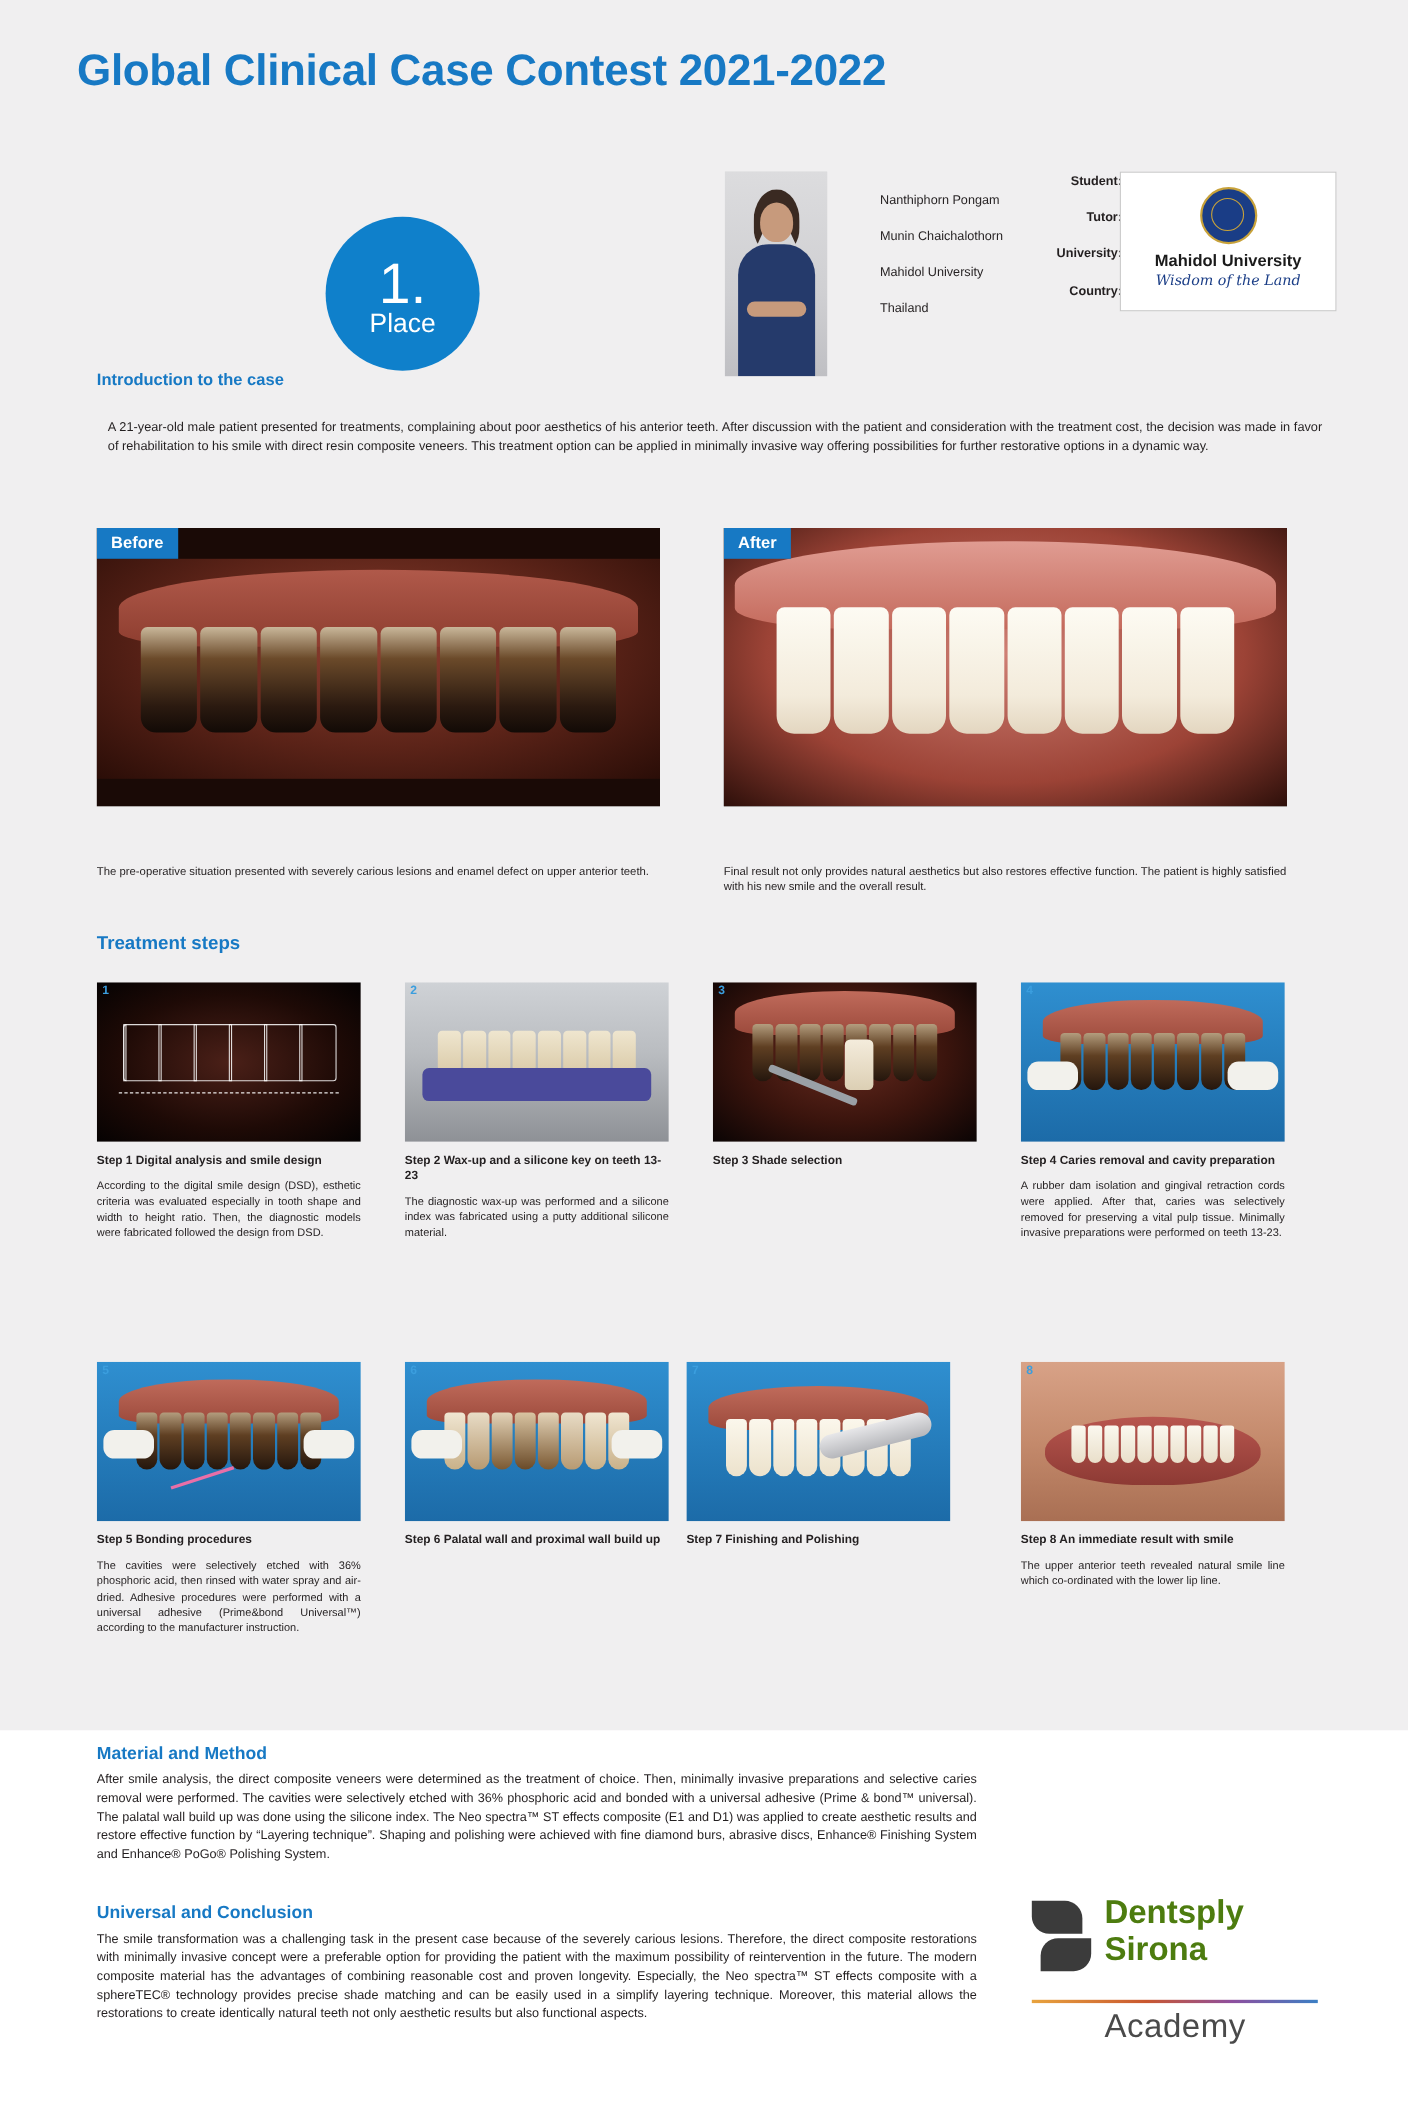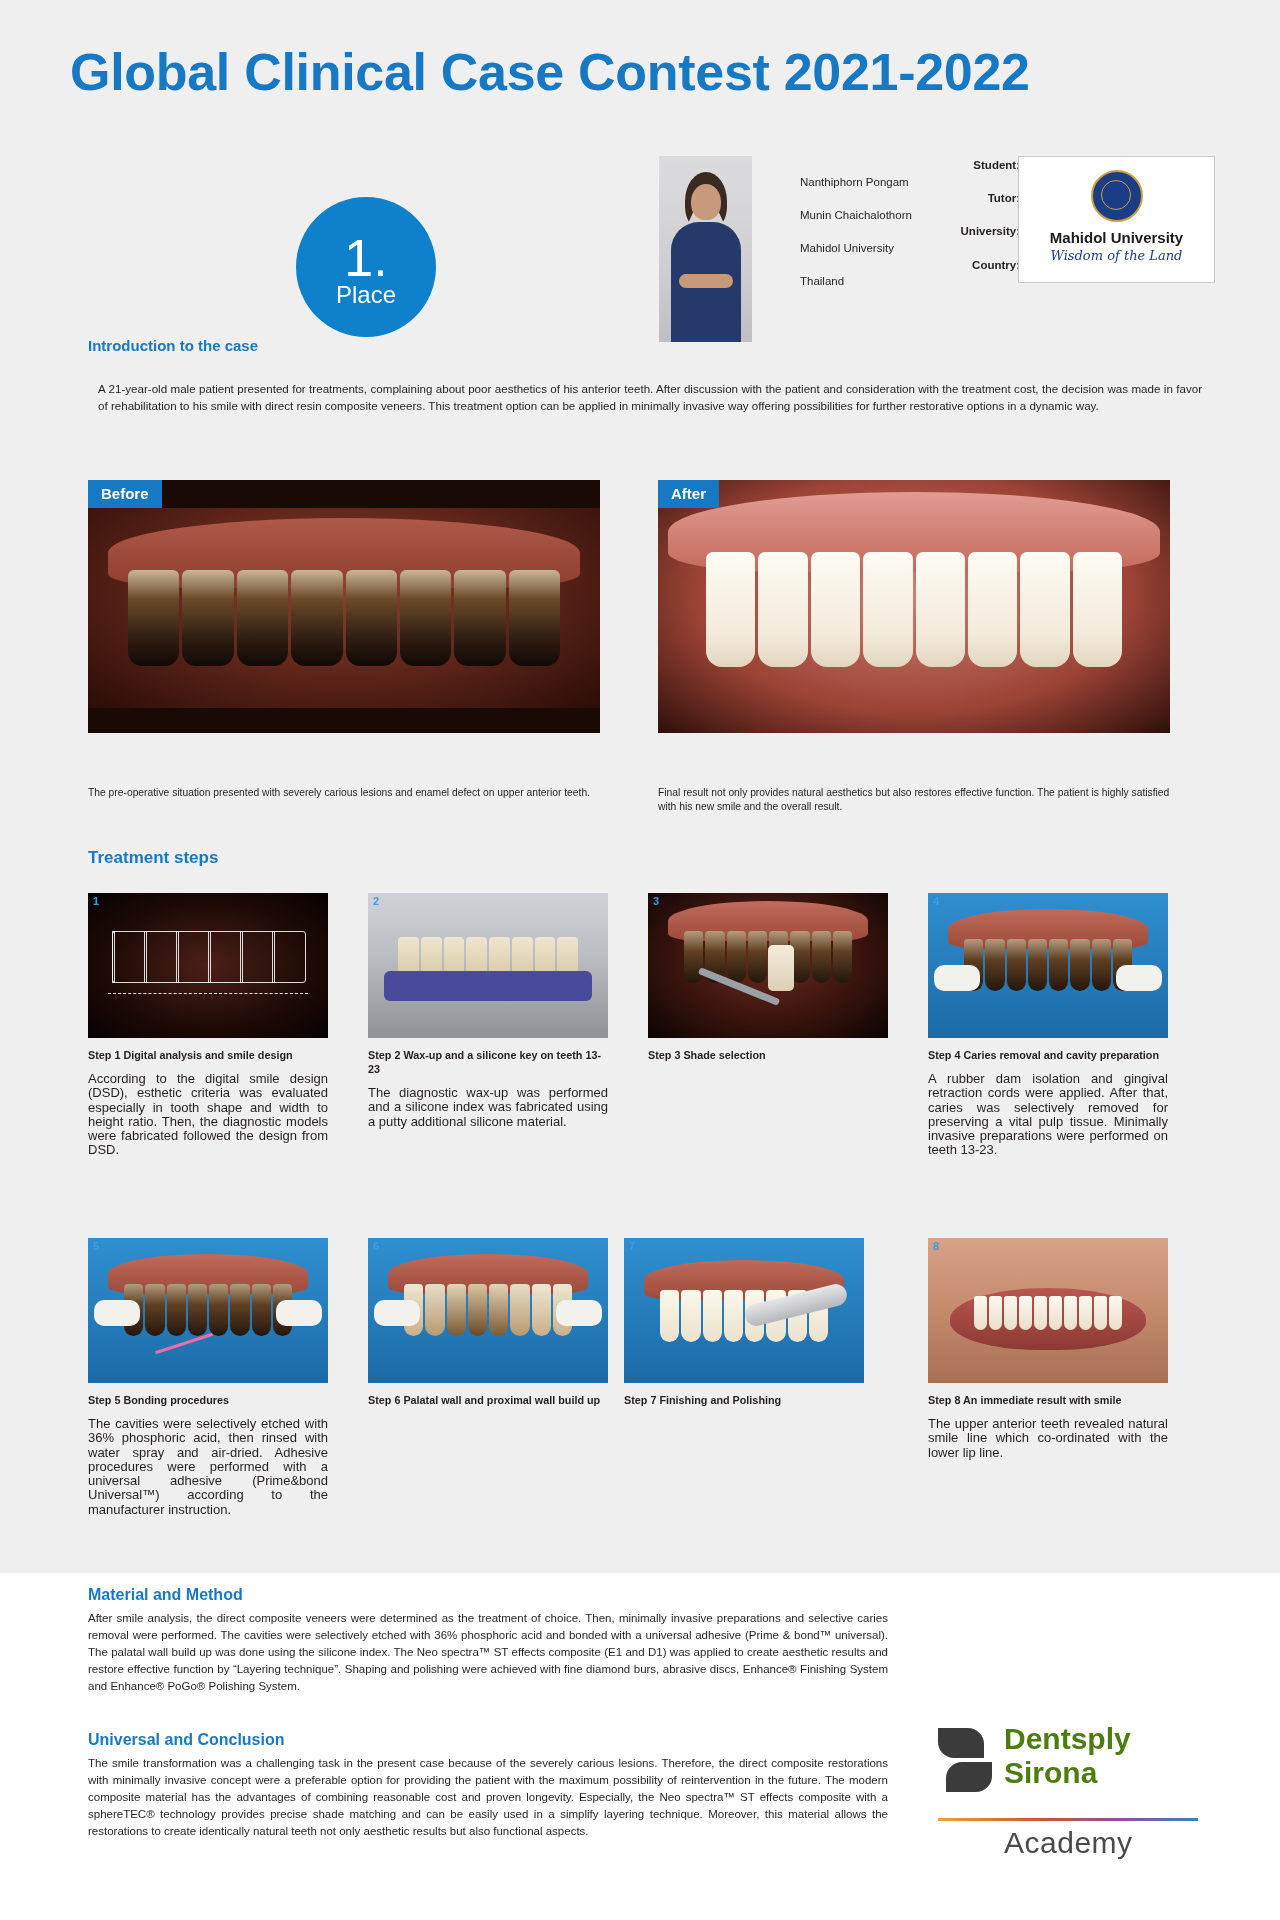--- a/index.html
+++ b/index.html
@@ -35,21 +35,21 @@
     left: 0; top: 0;
     width: 1280px;
     height: 1920px;
   }
 
   
   .main-title {
     position: absolute;
     left: 70px;
     top: 42px;
-    font-size: 52px;
+    font-size: 40px;
     font-weight: bold;
     color: #1779c4;
     letter-spacing: -0.3px;
   }
 
   
   .place-badge {
     position: absolute;
     left: 296px;
     top: 197px;
@@ -297,21 +297,21 @@
     z-index: 4;
   }
   .step-title {
     margin-top: 10px;
     font-size: 10.8px;
     font-weight: bold;
     line-height: 14px;
   }
   .step-body {
     margin-top: 10px;
-    font-size: 13px;
+    font-size: 10px;
     line-height: 14.3px;
     text-align: justify;
   }
 
   
   .fill-dark { position:absolute; inset:0; background: radial-gradient(ellipse at 50% 45%, #6a2c20 0%, #3a140d 55%, #0a0404 100%); }
   .fill-model { position:absolute; inset:0; background: linear-gradient(180deg,#cfd2d6 0%,#b9bcc0 45%,#8e9196 100%); }
   .fill-blue { position:absolute; inset:0; background: linear-gradient(180deg,#2f8fd0 0%, #1c6ba8 100%); }
   .fill-dark2 { position:absolute; inset:0; background: radial-gradient(ellipse at 50% 50%, #4b2018 0%, #1e0a06 60%, #050202 100%); }
   .fill-skin { position:absolute; inset:0; background: linear-gradient(180deg,#d8a287 0%, #c48a6c 50%, #a96f53 100%); }

